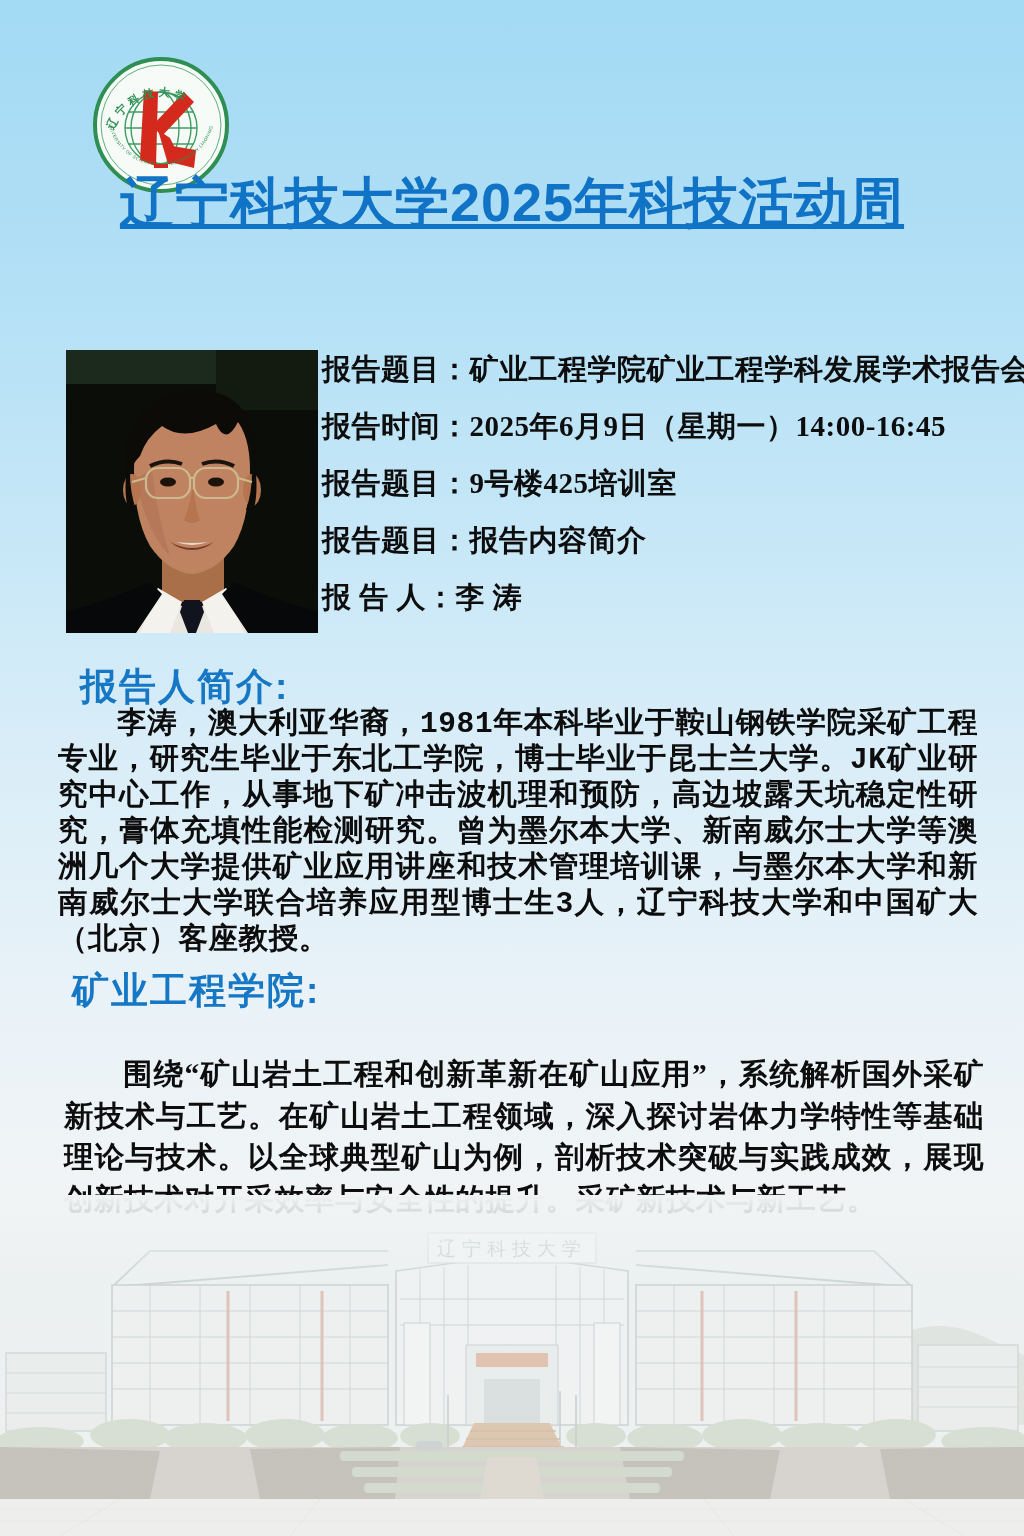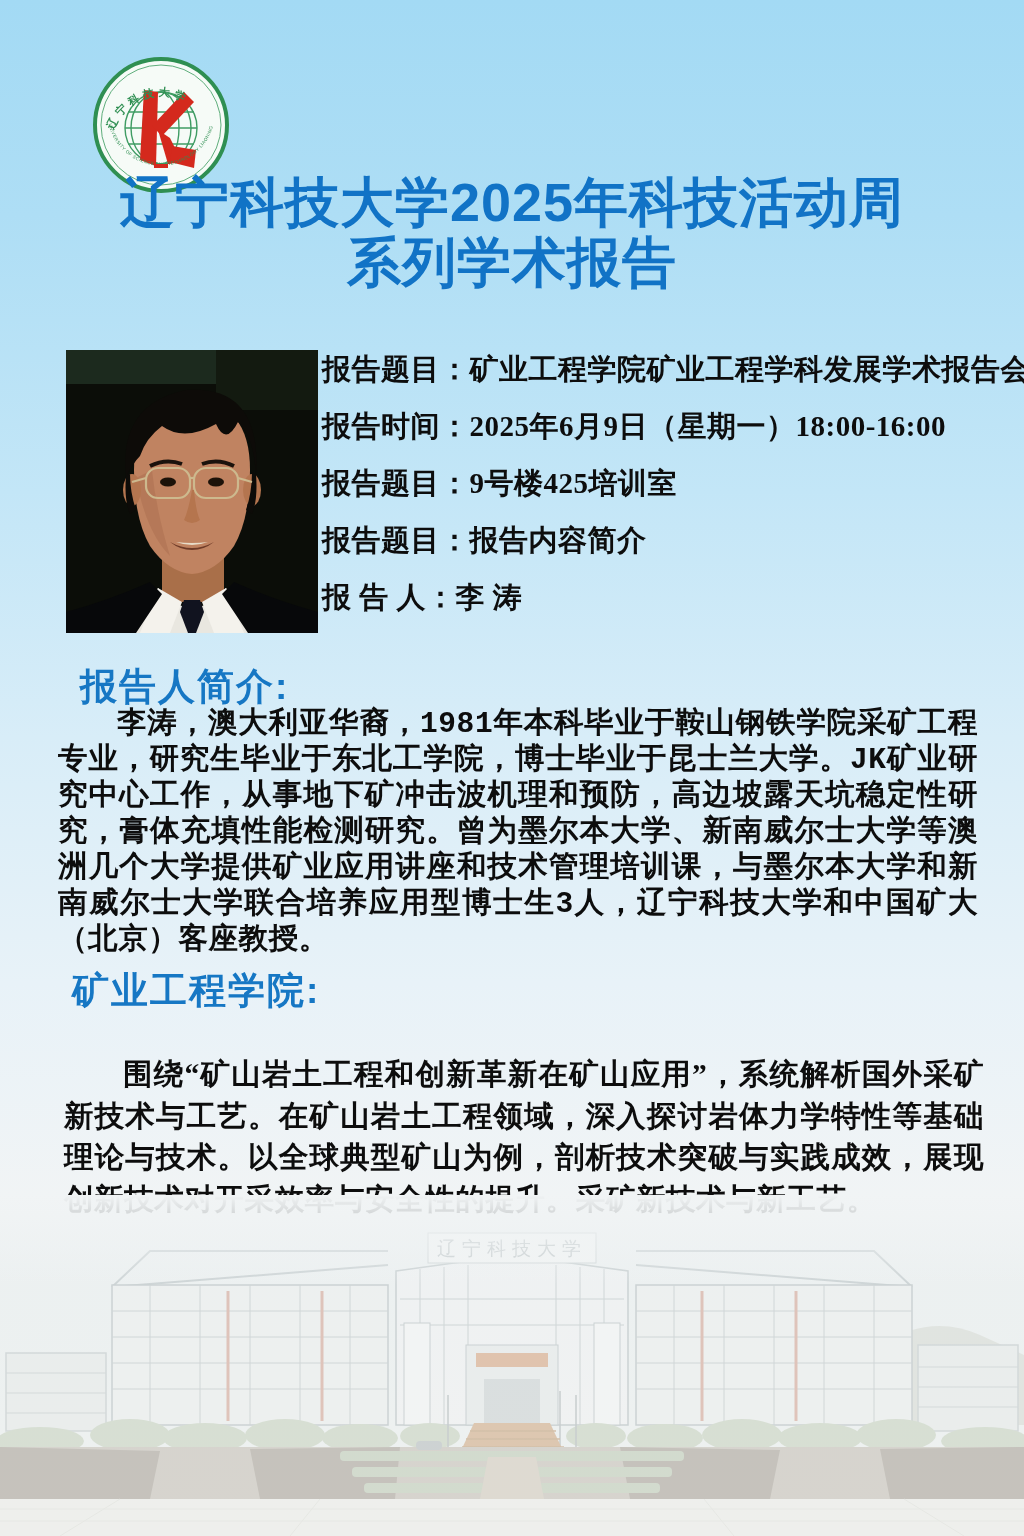--- a/index.html
+++ b/index.html
@@ -7,21 +7,21 @@
     width:1024px;height:1536px;position:relative;overflow:hidden;
     background:linear-gradient(180deg,#a3daf4 0%,#aedef5 14%,#c3e6f7 32%,#d8edf8 48%,#e8f2f8 64%,#f1f4f5 78%,#f4f5f3 100%);
     font-family:"Liberation Sans",sans-serif;
   }
   .abs{position:absolute;}
   
   .logo{left:92px;top:56px;width:138px;height:138px;}
   
   .title-wrap{left:0;top:172px;width:1024px;text-align:center;
     color:#1173c6;font-weight:900;font-size:54px;line-height:60px;letter-spacing:1px;
-    font-family:"Liberation Sans",sans-serif;}
+    font-family:"Liberation Sans",sans-serif;text-decoration:underline;}
   
   .info-row{left:66px;top:345px;width:922px;display:flex;align-items:center;}
   .portrait{width:252px;height:283px;flex:0 0 252px;background:#0a0c09;}
   .info-list{margin-left:4px;padding-top:8px;flex:1;}
   .info-item{font-family:"Liberation Serif",serif;font-weight:bold;color:#0d0d0d;
     font-size:29px;line-height:33px;margin-bottom:24px;white-space:nowrap;letter-spacing:0.5px;}
   
   .sec-heading{color:#1677c4;font-weight:900;font-size:37px;letter-spacing:2px;
     font-family:"Liberation Sans",sans-serif;}
   .sec1{left:80px;top:662px;}
@@ -68,21 +68,20 @@
     </text>
     <text font-size="4.6" fill="#2f8f52" letter-spacing="0.4" font-family="Liberation Sans, sans-serif">
       <textPath href="#arcBot" startOffset="2">UNIVERSITY OF SCIENCE AND TECHNOLOGY LIAONING</textPath>
     </text>
     <rect x="62" y="108" width="14" height="4" fill="#d4291d"></rect>
   </svg>
 </div>
 
 <div class="abs title-wrap">
   <div>辽宁科技大学2025年科技活动周</div>
-  <div>系列学术报告</div>
 </div>
 
 <div class="abs info-row">
   <div class="portrait">
     <svg width="252" height="283" viewBox="0 0 252 283">
       <rect width="252" height="283" fill="#0b0d08"></rect>
       <rect x="0" y="0" width="252" height="34" fill="#1c2a1e"></rect>
       <rect x="150" y="0" width="102" height="60" fill="#131a10"></rect>
 
       <rect x="96" y="196" width="62" height="56" fill="#a96f49"></rect>
@@ -119,21 +118,21 @@
       <path d="M92 238 L116 252 L104 283 L74 283 Z" fill="#f4f2ec"></path>
       <path d="M160 238 L136 252 L148 283 L178 283 Z" fill="#f4f2ec"></path>
       <path d="M118 250 L134 250 L138 262 L130 283 L122 283 L114 262 Z" fill="#11131f"></path>
 
       <path d="M0 283 L0 262 Q44 250 84 232 L96 244 L70 283 Z" fill="#07080a"></path>
       <path d="M252 283 L252 262 Q208 250 168 232 L156 244 L182 283 Z" fill="#07080a"></path>
     </svg>
   </div>
   <div class="info-list">
     <div class="info-item"><span>报告题目：</span><span>矿业工程学院矿业工程学科发展学术报告会</span></div>
-    <div class="info-item"><span>报告时间：</span><span>2025年6月9日（星期一）18:00-16:00</span></div>
+    <div class="info-item"><span>报告时间：</span><span>2025年6月9日（星期一）14:00-16:45</span></div>
     <div class="info-item"><span>报告题目：</span><span>9号楼425培训室</span></div>
     <div class="info-item"><span>报告题目：</span><span>报告内容简介</span></div>
     <div class="info-item"><span>报 告 人：</span><span>李 涛</span></div>
   </div>
 </div>
 
 <div class="abs sec-heading sec1">报告人简介:</div>
 <div class="abs para bio">李涛，澳大利亚华裔，1981年本科毕业于鞍山钢铁学院采矿工程专业，研究生毕业于东北工学院，博士毕业于昆士兰大学。JK矿业研究中心工作，从事地下矿冲击波机理和预防，高边坡露天坑稳定性研究，膏体充填性能检测研究。曾为墨尔本大学、新南威尔士大学等澳洲几个大学提供矿业应用讲座和技术管理培训课，与墨尔本大学和新南威尔士大学联合培养应用型博士生3人，辽宁科技大学和中国矿大（北京）客座教授。</div>
 
 <div class="abs sec-heading sec2">矿业工程学院:</div>

